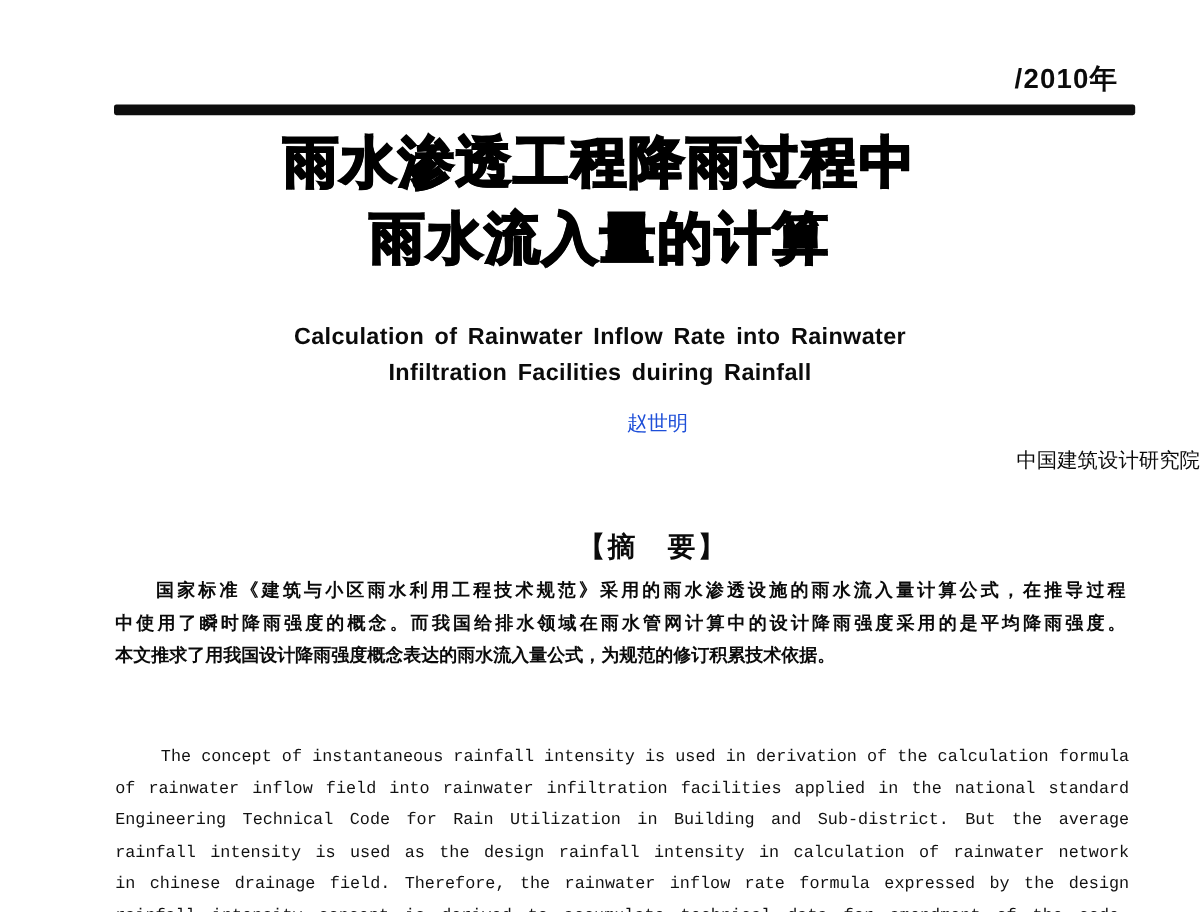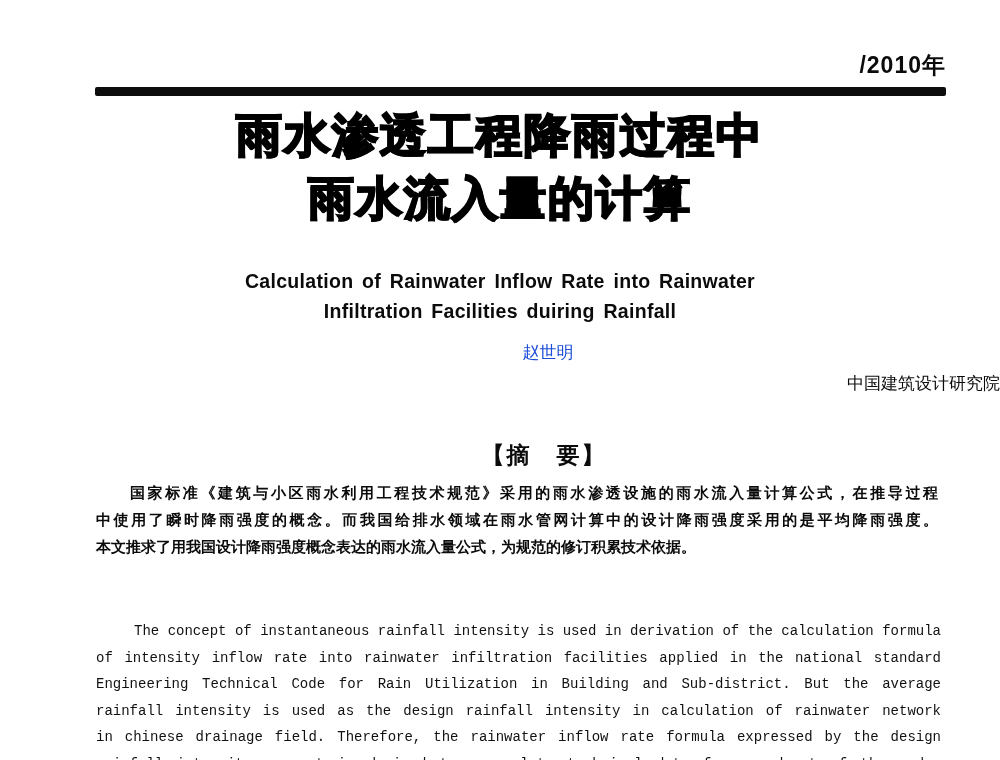--- a/index.html
+++ b/index.html
@@ -13,21 +13,21 @@
     height: 760px;
     background: #ffffff;
     overflow: hidden;
     color: #0b0b0b;
     font-family: "Liberation Sans", sans-serif;
   }
 
   .year-label {
     position: absolute;
     top: 50px;
-    right: 54px;
+    right: 68px;
     font-size: 23px;
     font-weight: 700;
     letter-spacing: 1px;
     color: #0b0b0b;
   }
 
   .header-rule {
     position: absolute;
     top: 87px;
     left: 95px;
@@ -175,20 +175,20 @@
 
   <div class="abs-cn">
     <div class="line j indent">国家标准《建筑与小区雨水利用工程技术规范》采用的雨水渗透设施的雨水流入量计算公式，在推导过程</div>
     <div class="line j">中使用了瞬时降雨强度的概念。而我国给排水领域在雨水管网计算中的设计降雨强度采用的是平均降雨强度。</div>
     <div class="line">本文推求了用我国设计降雨强度概念表达的雨水流入量公式，为规范的修订积累技术依据。</div>
   </div>
 
 
   <div class="abs-en">
     <div class="line indent">The concept of instantaneous rainfall intensity is used in derivation of the calculation formula</div>
-    <div class="line">of intensity inflow rate into rainwater infiltration facilities applied in the national standard</div>
+    <div class="line">of rainwater inflow field into rainwater infiltration facilities applied in the national standard</div>
     <div class="line">Engineering Technical Code for Rain Utilization in Building and Sub-district. But the average</div>
     <div class="line">rainfall intensity is used as the design rainfall intensity in calculation of rainwater network</div>
     <div class="line">in chinese drainage field. Therefore, the rainwater inflow rate formula expressed by the design</div>
     <div class="line">rainfall intensity concept is derived to accumulate technical data for amendment of the code.</div>
   </div>
 
 </div>
 
 </body></html>

